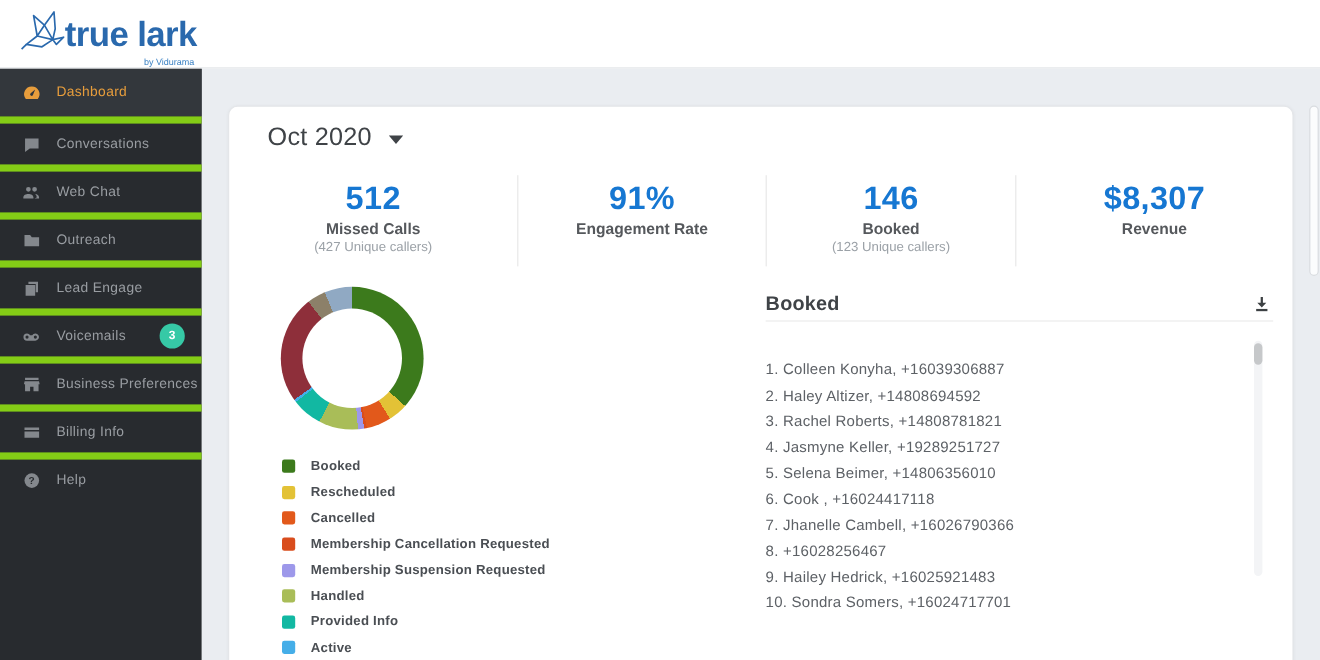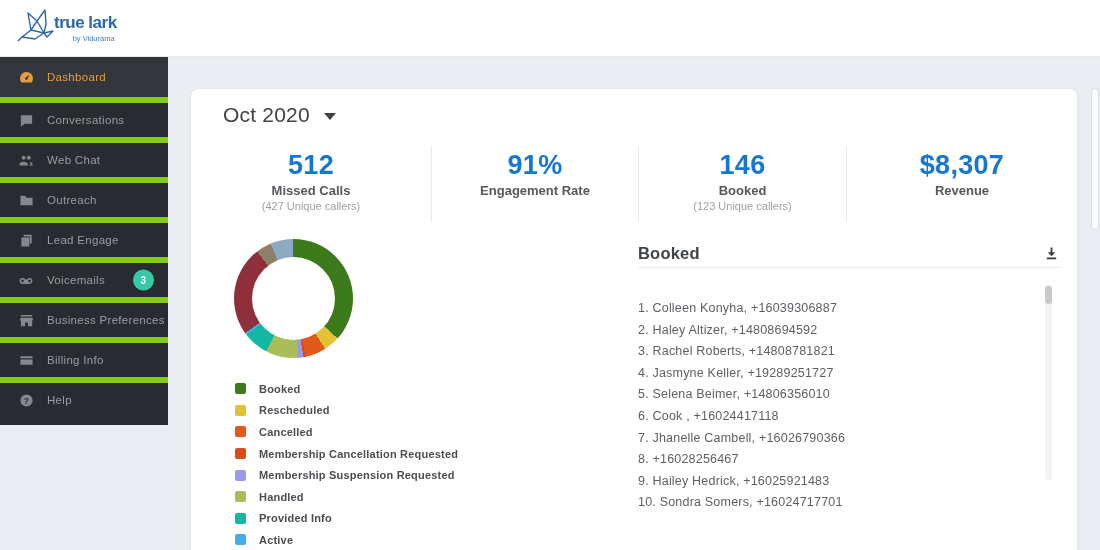--- a/index.html
+++ b/index.html
@@ -4,25 +4,25 @@
 <style>
   * { margin:0; padding:0; box-sizing:border-box; }
   html,body { width:1100px; height:550px; font-family:"Liberation Sans", sans-serif; background:#eaedf1; overflow:hidden; }
   #page { position:relative; width:1100px; height:550px; }
 
   
   .topbar { position:absolute; top:0; left:0; width:1100px; height:57px; background:#ffffff; border-bottom:1px solid #e7e9ec; z-index:5; }
   .logo { position:absolute; left:16px; top:4px; display:flex; align-items:flex-start; cursor:pointer; }
   .logo svg { margin-top:2px; }
   .logo-textwrap { display:flex; flex-direction:column; align-items:flex-end; margin-left:-6px; }
-  .logo-name { font-size:17px; font-weight:700; color:#2a69ad; letter-spacing:-0.5px; margin-top:9px; }
+  .logo-name { font-size:29px; font-weight:700; color:#2a69ad; letter-spacing:-0.5px; margin-top:9px; }
   .logo-byline { font-size:7.5px; color:#3b82c4; margin-top:1px; margin-right:2px; }
 
   
-  .sidebar { position:absolute; top:57px; left:0; width:168px; height:368px; background:#282b2f; z-index:4; }
+  .sidebar { position:absolute; top:57px; left:0; width:168px; height:493px; background:#282b2f; z-index:4; }
   .nav-item { height:40px; display:flex; align-items:center; padding-left:18px; color:#999da2; font-size:11.5px; letter-spacing:.3px; border-top:6px solid #84cc16; cursor:pointer; position:relative; }
   .nav-item:first-child { border-top:none; }
   .nav-item .nicon { width:16px; height:16px; margin-right:13px; display:flex; align-items:center; justify-content:center; color:#84888d; flex:0 0 16px; }
   .nav-item.active { background:#33373c; color:#e79d3c; }
   .nav-item.active .nicon { color:#e79d3c; }
   .nav-badge { position:absolute; right:14px; top:50%; transform:translateY(-50%); min-width:20px; height:20px; border-radius:50%; display:flex; align-items:center; justify-content:center; color:#fff; font-size:10px; font-weight:700; }
   .badge-teal { background:#36c9a6; width:21px; height:21px; }
   .badge-red  { background:#d8441c; width:17px; height:17px; }
 
   

